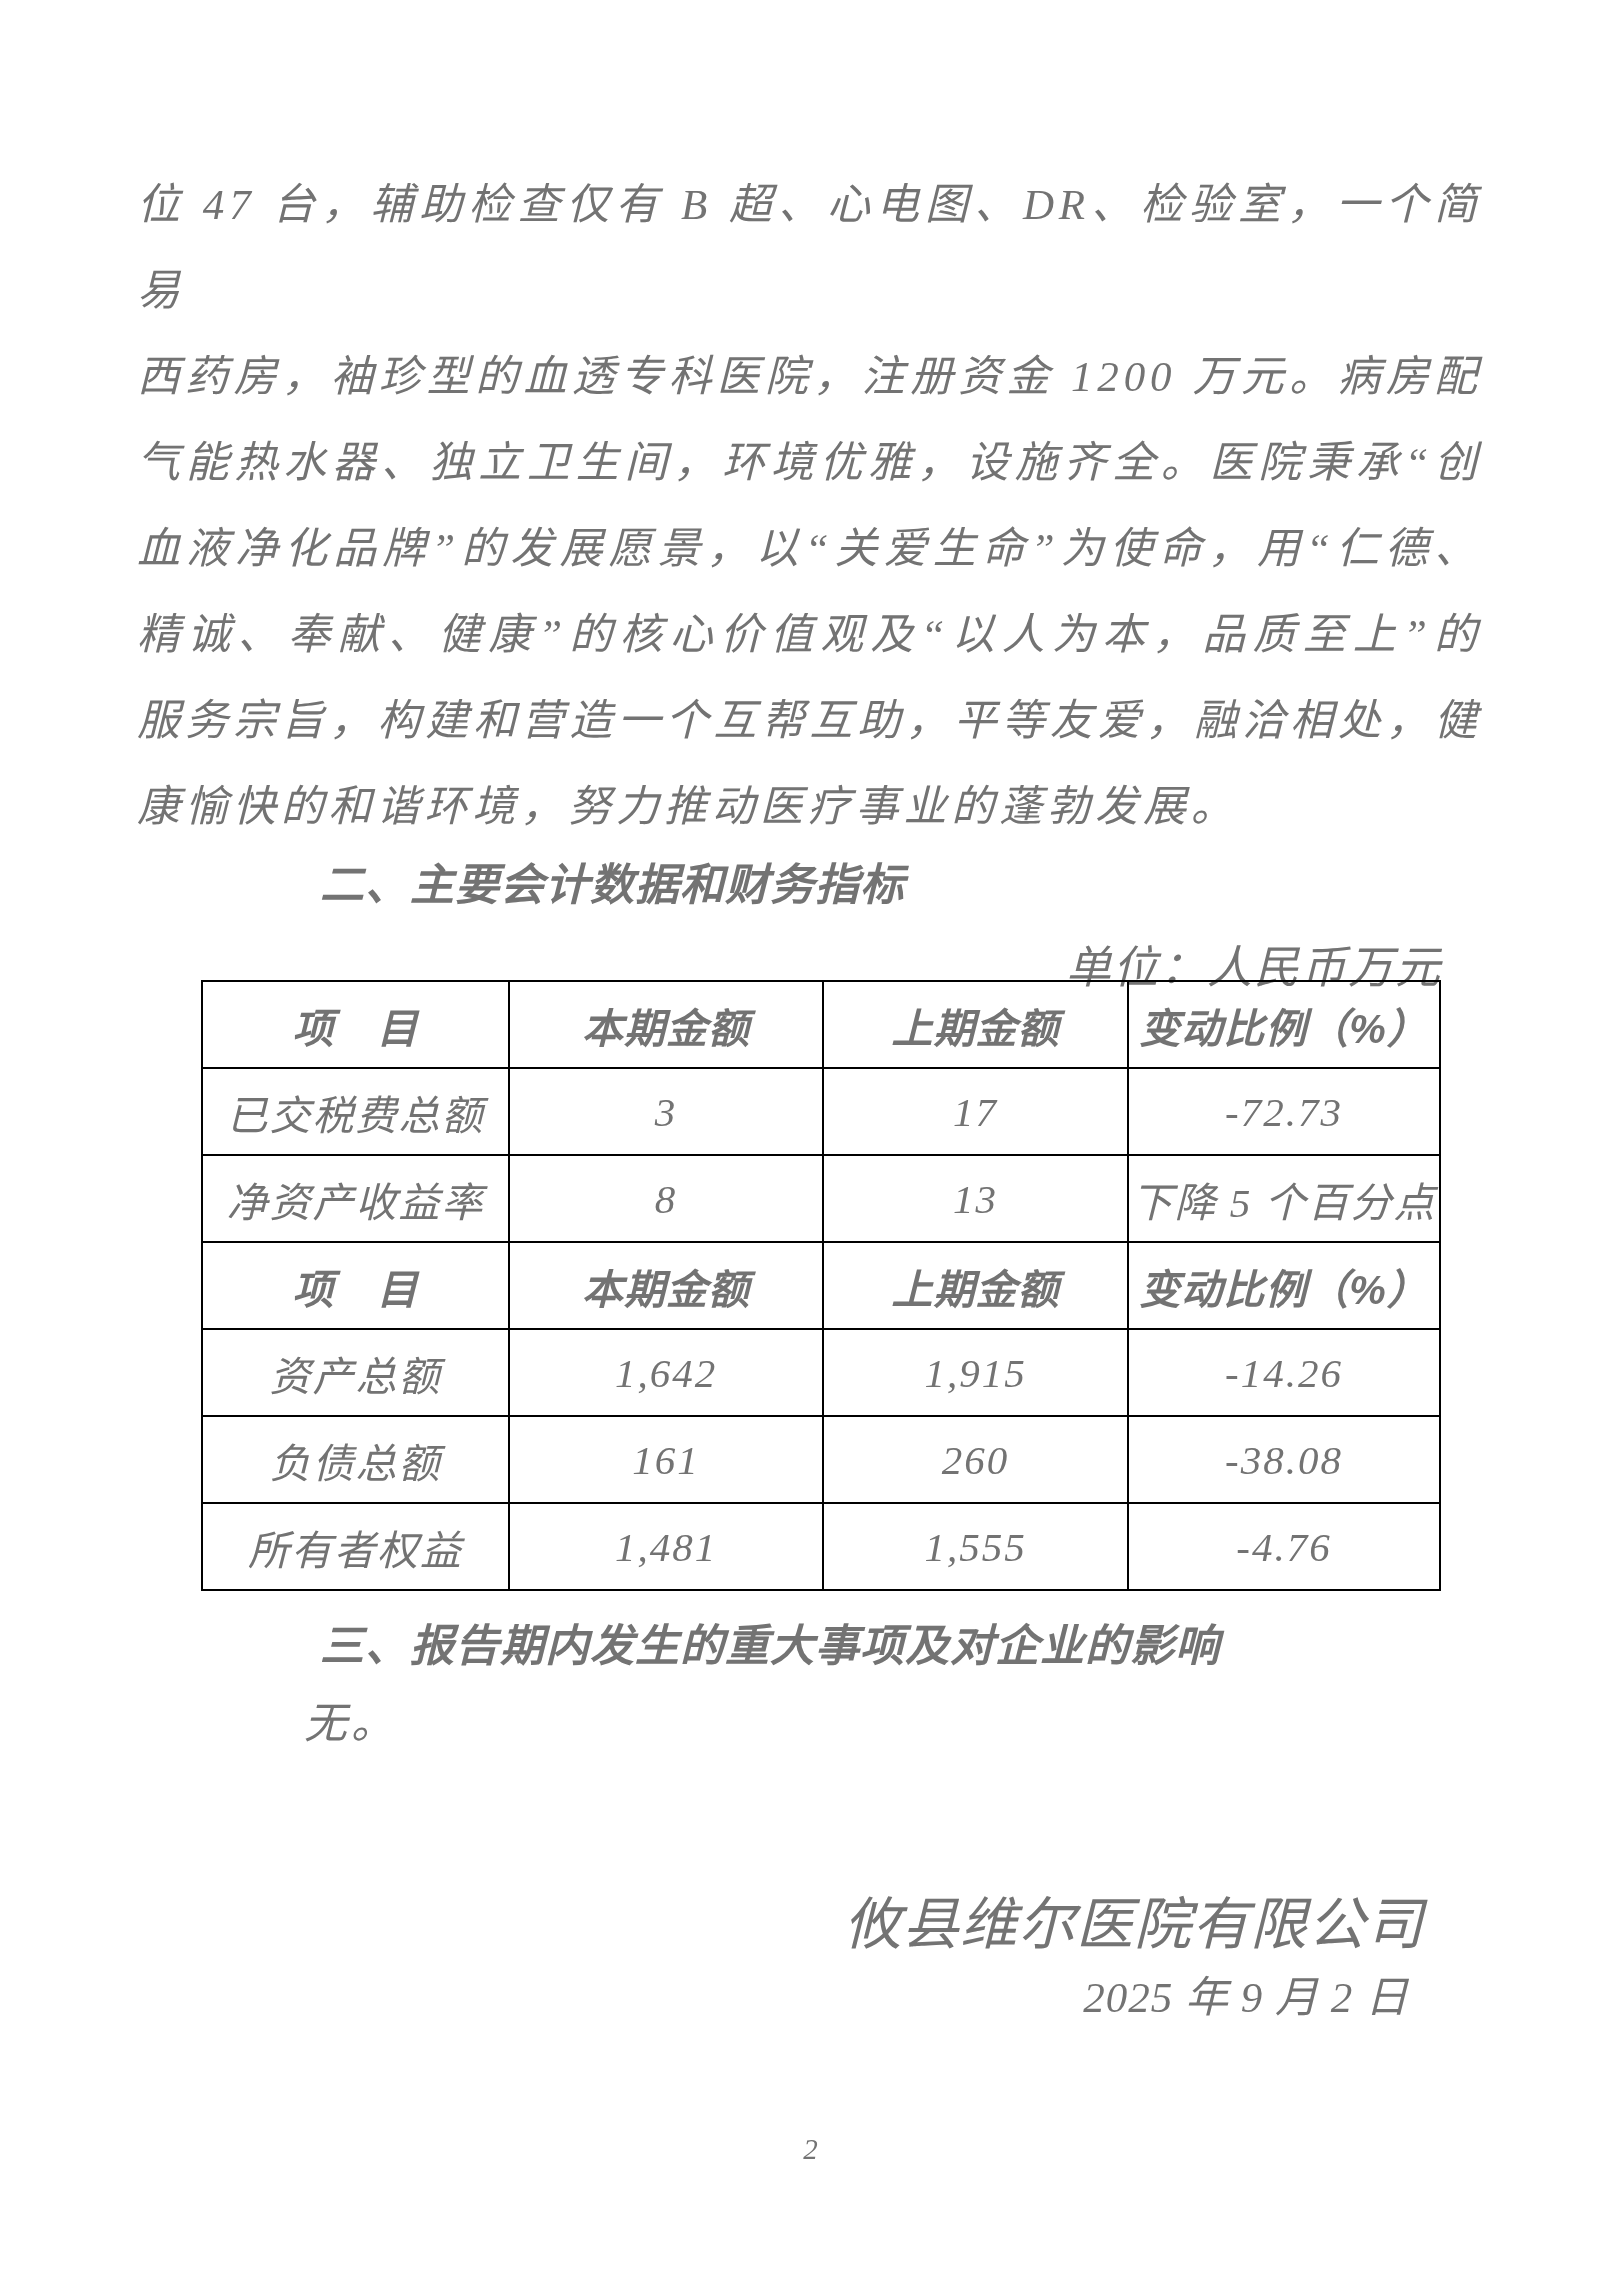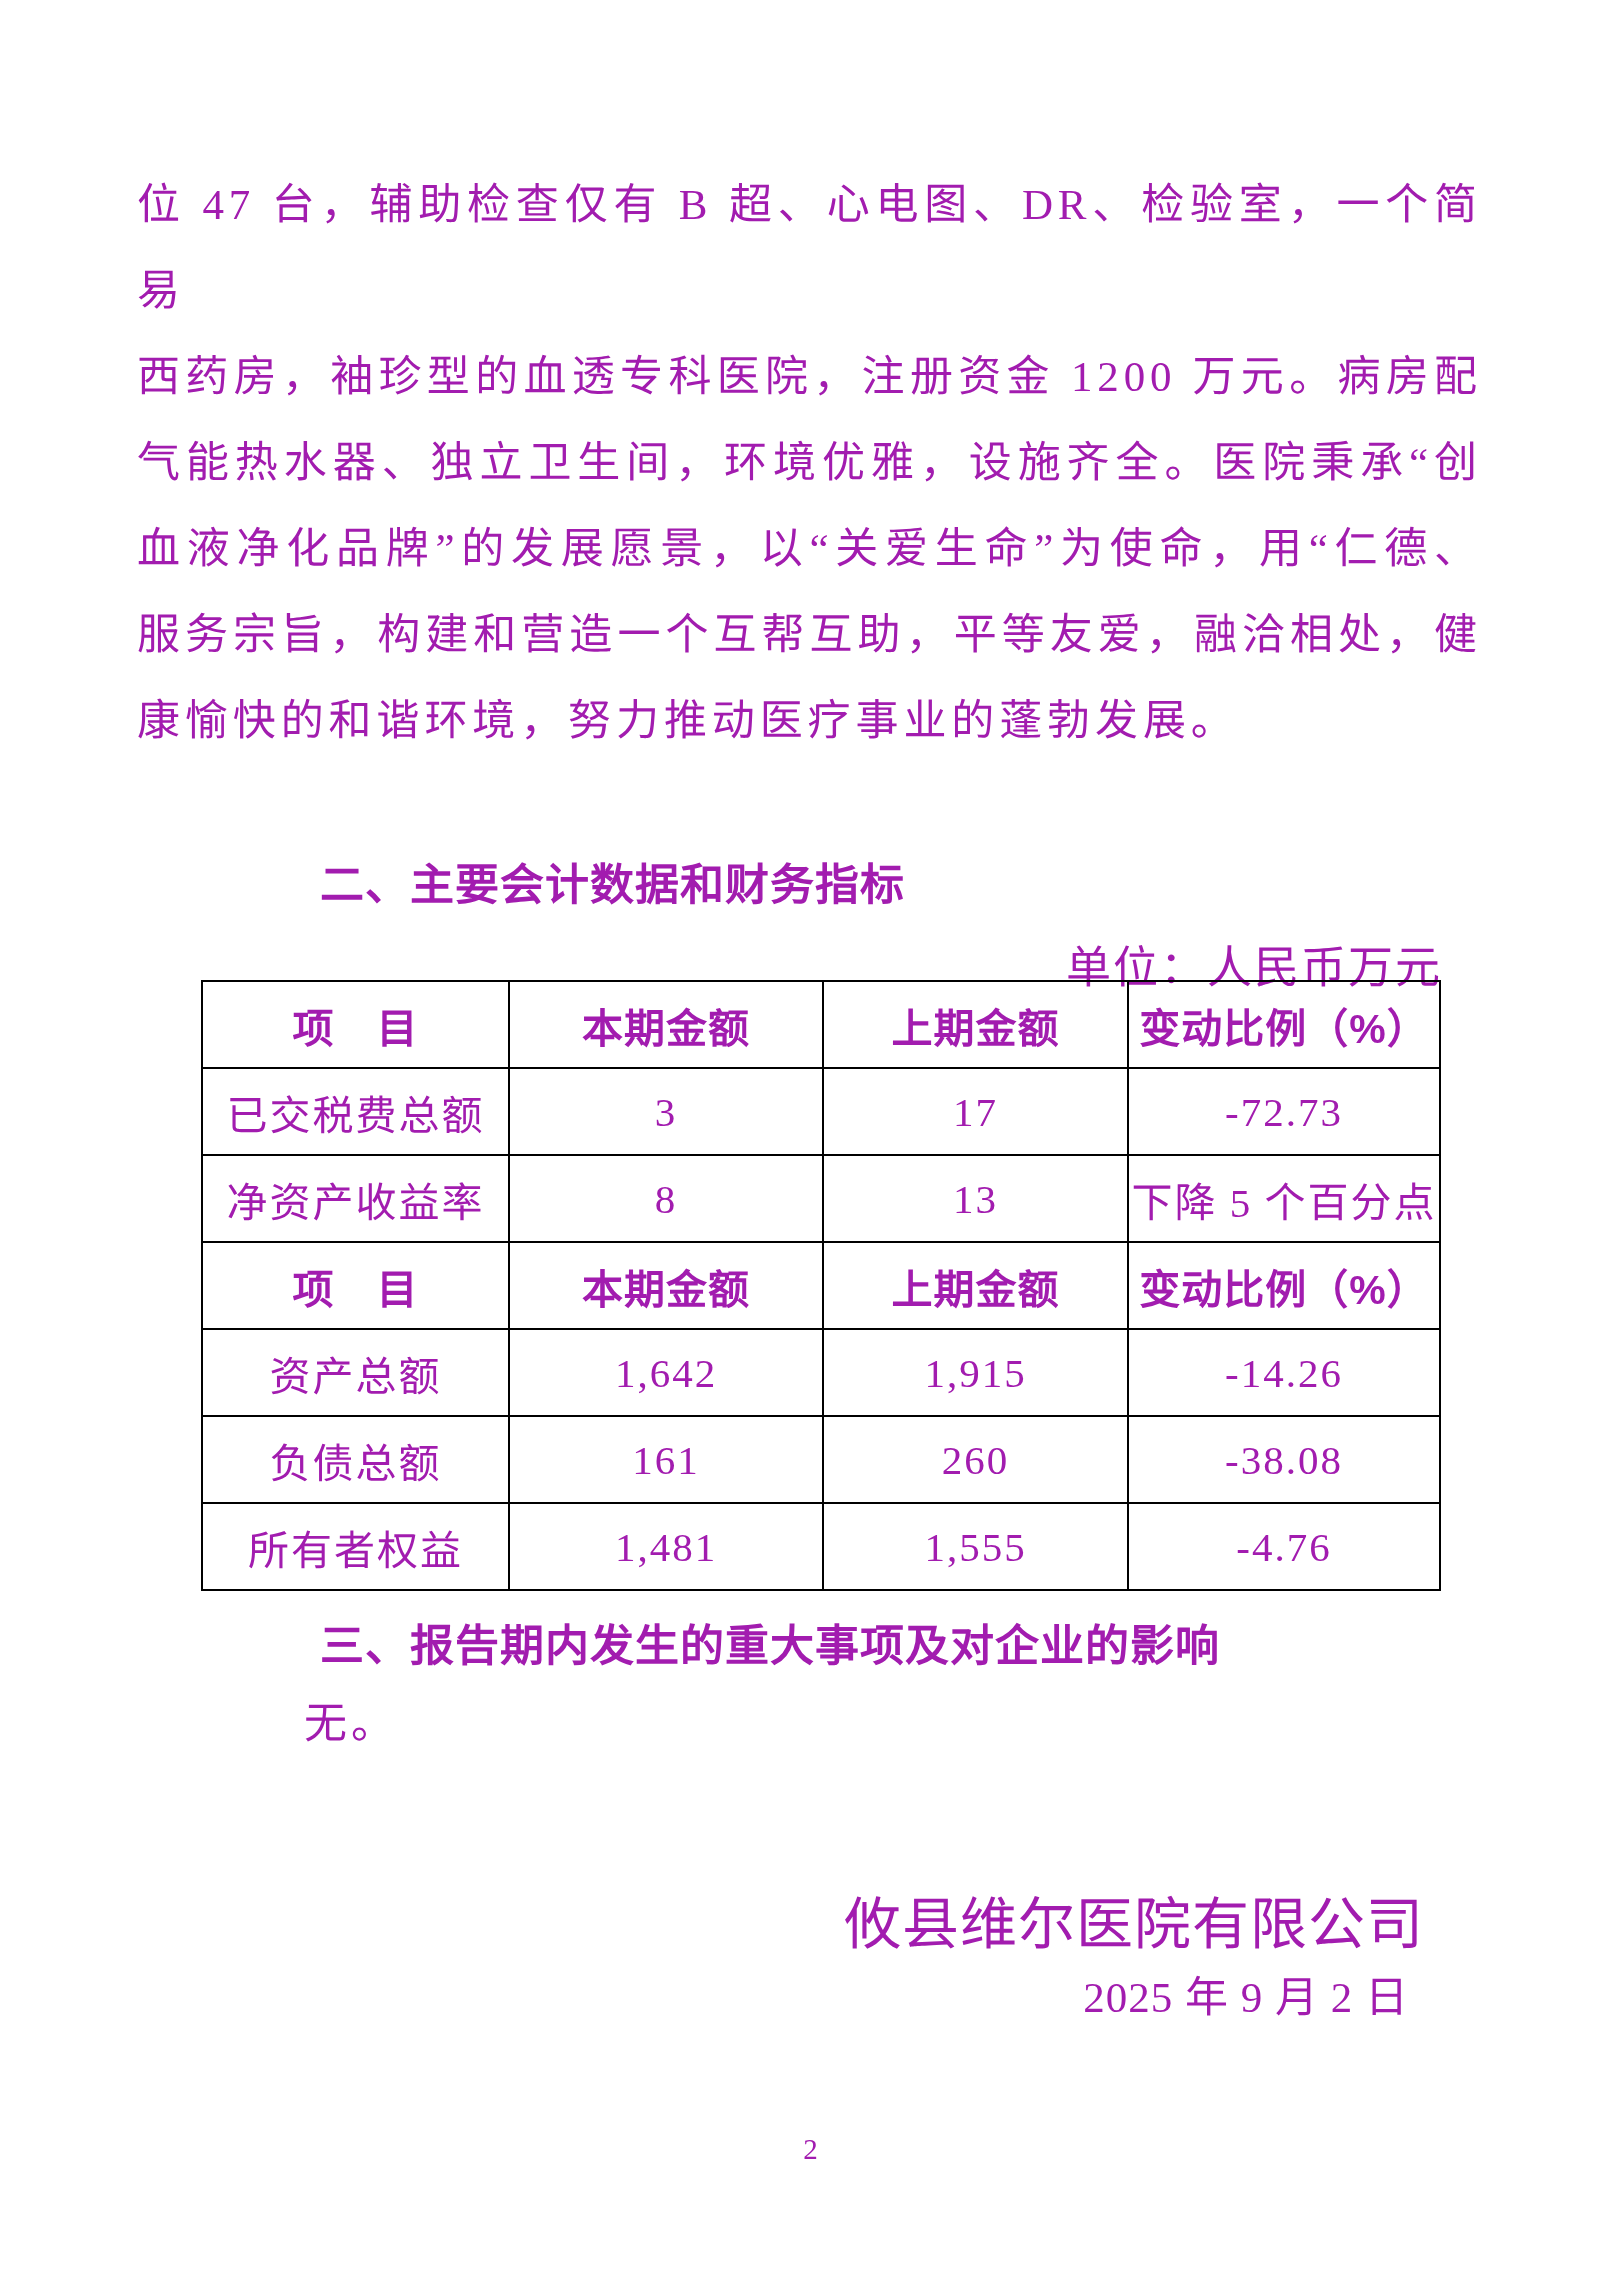--- a/index.html
+++ b/index.html
@@ -5,23 +5,24 @@
   html, body {
     margin: 0;
     padding: 0;
     background: #ffffff;
   }
   .page {
     position: relative;
     width: 1621px;
     height: 2293px;
     background: #ffffff;
-    color: #a21caf;
+    color: #737373;
     font-family: "Liberation Serif", "DejaVu Serif", serif;
     overflow: hidden;
+    font-style: italic;
   }
 
   
   .body-text {
     position: absolute;
     left: 137px;
     top: 162px;
     width: 1345px;
     font-size: 43px;
     line-height: 86px;
@@ -129,20 +130,21 @@
 </head>
 <body>
 
 <div class="page">
 
   <div class="body-text">
     <div class="line justified">位 47 台，辅助检查仅有 B 超、心电图、DR、检验室，一个简易</div>
     <div class="line justified">西药房，袖珍型的血透专科医院，注册资金 1200 万元。病房配</div>
     <div class="line justified">气能热水器、独立卫生间，环境优雅，设施齐全。医院秉承“创</div>
     <div class="line justified">血液净化品牌”的发展愿景，以“关爱生命”为使命，用“仁德、</div>
+    <div class="line justified">精诚、奉献、健康”的核心价值观及“以人为本，品质至上”的</div>
     <div class="line justified">服务宗旨，构建和营造一个互帮互助，平等友爱，融洽相处，健</div>
     <div class="line plain">康愉快的和谐环境，努力推动医疗事业的蓬勃发展。</div>
   </div>
 
   <div class="sec-heading sec2-heading">二、主要会计数据和财务指标</div>
 
   <div class="unit-note">单位：人民币万元</div>
 
   <table class="fin">
     <colgroup>

